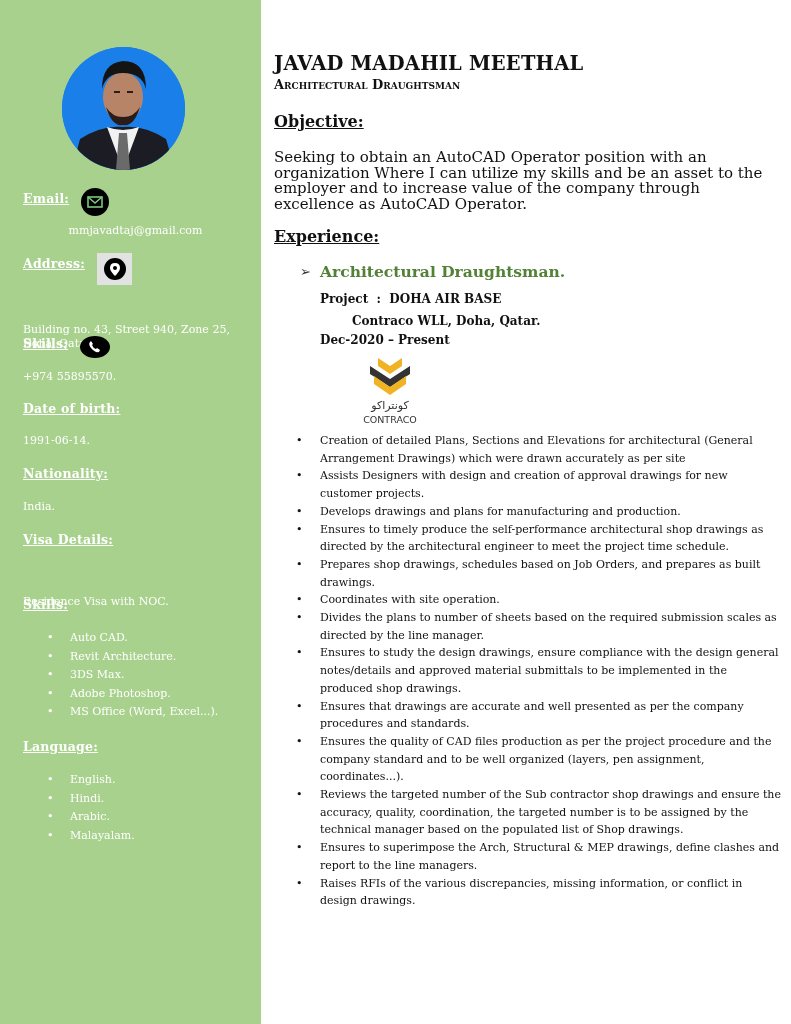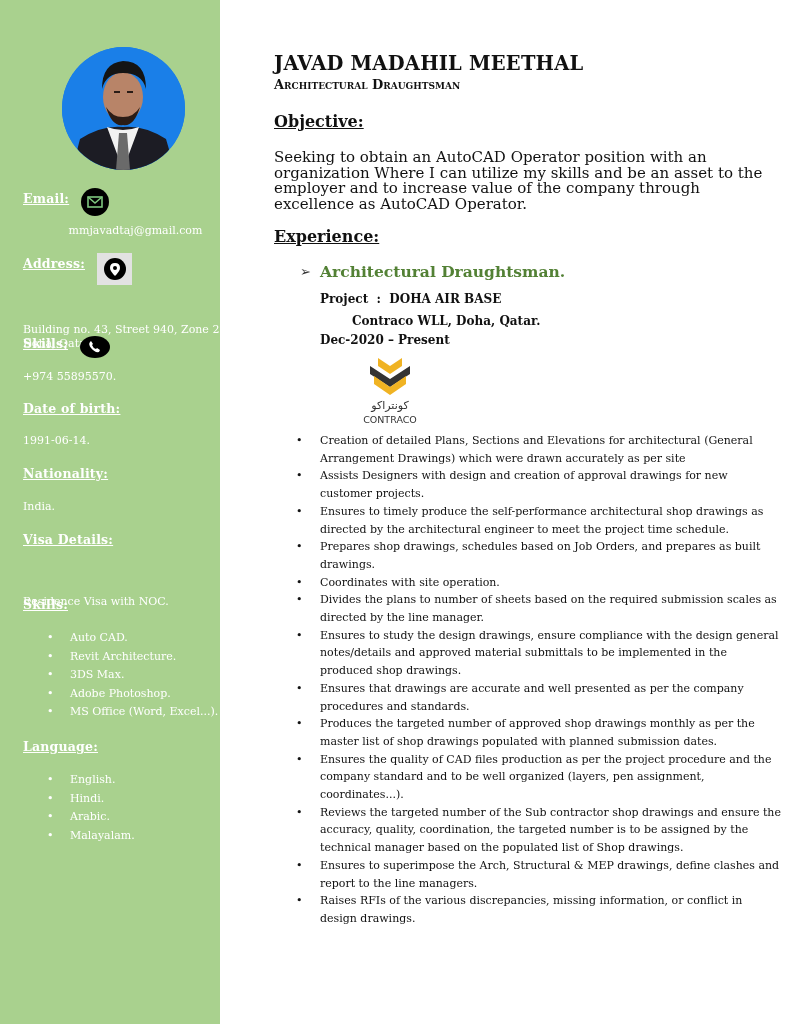--- a/index.html
+++ b/index.html
@@ -1,19 +1,19 @@
 <!DOCTYPE html>
 <html><head>
 <meta charset="utf-8">
 <style>
   * { box-sizing: border-box; margin: 0; padding: 0; }
   html, body { width: 791px; height: 1024px; background: #ffffff; overflow: hidden; }
   body { font-family: "DejaVu Serif", "Liberation Serif", serif; color: #111; position: relative; }
 
-  .sidebar { position: absolute; left: 0; top: 0; width: 220px; height: 1024px; background: #A9D18E; }
+  .sidebar { position: absolute; left: 0; top: 0; width: 261px; height: 1024px; background: #A9D18E; }
   .photo { position: absolute; left: 62px; top: 47px; width: 123px; height: 123px; border-radius: 50%; background: #1a7fe8; overflow: hidden; }
   .photo svg { width: 100%; height: 100%; display: block; }
 
   .side-label { position: absolute; left: 23px; font-size: 12.5px; font-weight: bold; color: #ffffff; text-decoration: underline; letter-spacing: 0.2px; }
   .side-value { position: absolute; left: 23px; font-size: 11px; color: #ffffff; line-height: 14px; width: 225px; }
   .side-icon { position: absolute; display: flex; align-items: center; justify-content: center; }
   .icon-circle { width: 28px; height: 28px; border-radius: 50%; background: #000; }
   .icon-box { width: 35px; height: 32px; background: #e2e2e2; }
   .icon-box .pin { width: 22px; height: 22px; border-radius: 50%; background: #000; display: flex; align-items: center; justify-content: center; }
   .icon-oval { width: 30px; height: 22px; border-radius: 50%; background: #000; }
@@ -132,25 +132,25 @@
       <path d="M10 14 L30 27 L50 14 L50 22 L30 35 L10 22 Z" fill="#333"></path>
       <path d="M14 24 L30 35 L46 24 L46 32 L30 43 L14 32 Z" fill="#f0b323"></path>
       <text x="30" y="57" text-anchor="middle" font-family="DejaVu Sans, sans-serif" font-size="11" fill="#333">كونتراكو</text>
       <text x="30" y="71" text-anchor="middle" font-family="DejaVu Sans, sans-serif" font-size="9.5" fill="#333">CONTRACO</text>
     </svg>
   </div>
 
   <ul class="duties">
     <li>Creation of detailed Plans, Sections and Elevations for architectural (General Arrangement Drawings) which were drawn accurately as per site</li>
     <li>Assists Designers with design and creation of approval drawings for new customer projects.</li>
+    <li>Develops drawings and plans for manufacturing and production.</li>
     <li>Ensures to timely produce the self-performance architectural shop drawings as directed by the architectural engineer to meet the project time schedule.</li>
     <li>Prepares shop drawings, schedules based on Job Orders, and prepares as built drawings.</li>
     <li>Coordinates with site operation.</li>
     <li>Divides the plans to number of sheets based on the required submission scales as directed by the line manager.</li>
     <li>Ensures to study the design drawings, ensure compliance with the design general notes/details and approved material submittals to be implemented in the produced shop drawings.</li>
     <li>Ensures that drawings are accurate and well presented as per the company procedures and standards.</li>
-    <li>Produces the targeted number of approved shop drawings monthly as per the master list of shop drawings populated with planned submission dates.</li>
     <li>Ensures the quality of CAD files production as per the project procedure and the company standard and to be well organized (layers, pen assignment, coordinates...).</li>
     <li>Reviews the targeted number of the Sub contractor shop drawings and ensure the accuracy, quality, coordination, the targeted number is to be assigned by the technical manager based on the populated list of Shop drawings.</li>
     <li>Ensures to superimpose the Arch, Structural &amp; MEP drawings, define clashes and report to the line managers.</li>
     <li>Raises RFIs of the various discrepancies, missing information, or conflict in design drawings.</li>
   </ul>
 </div>
 
 </body></html>

